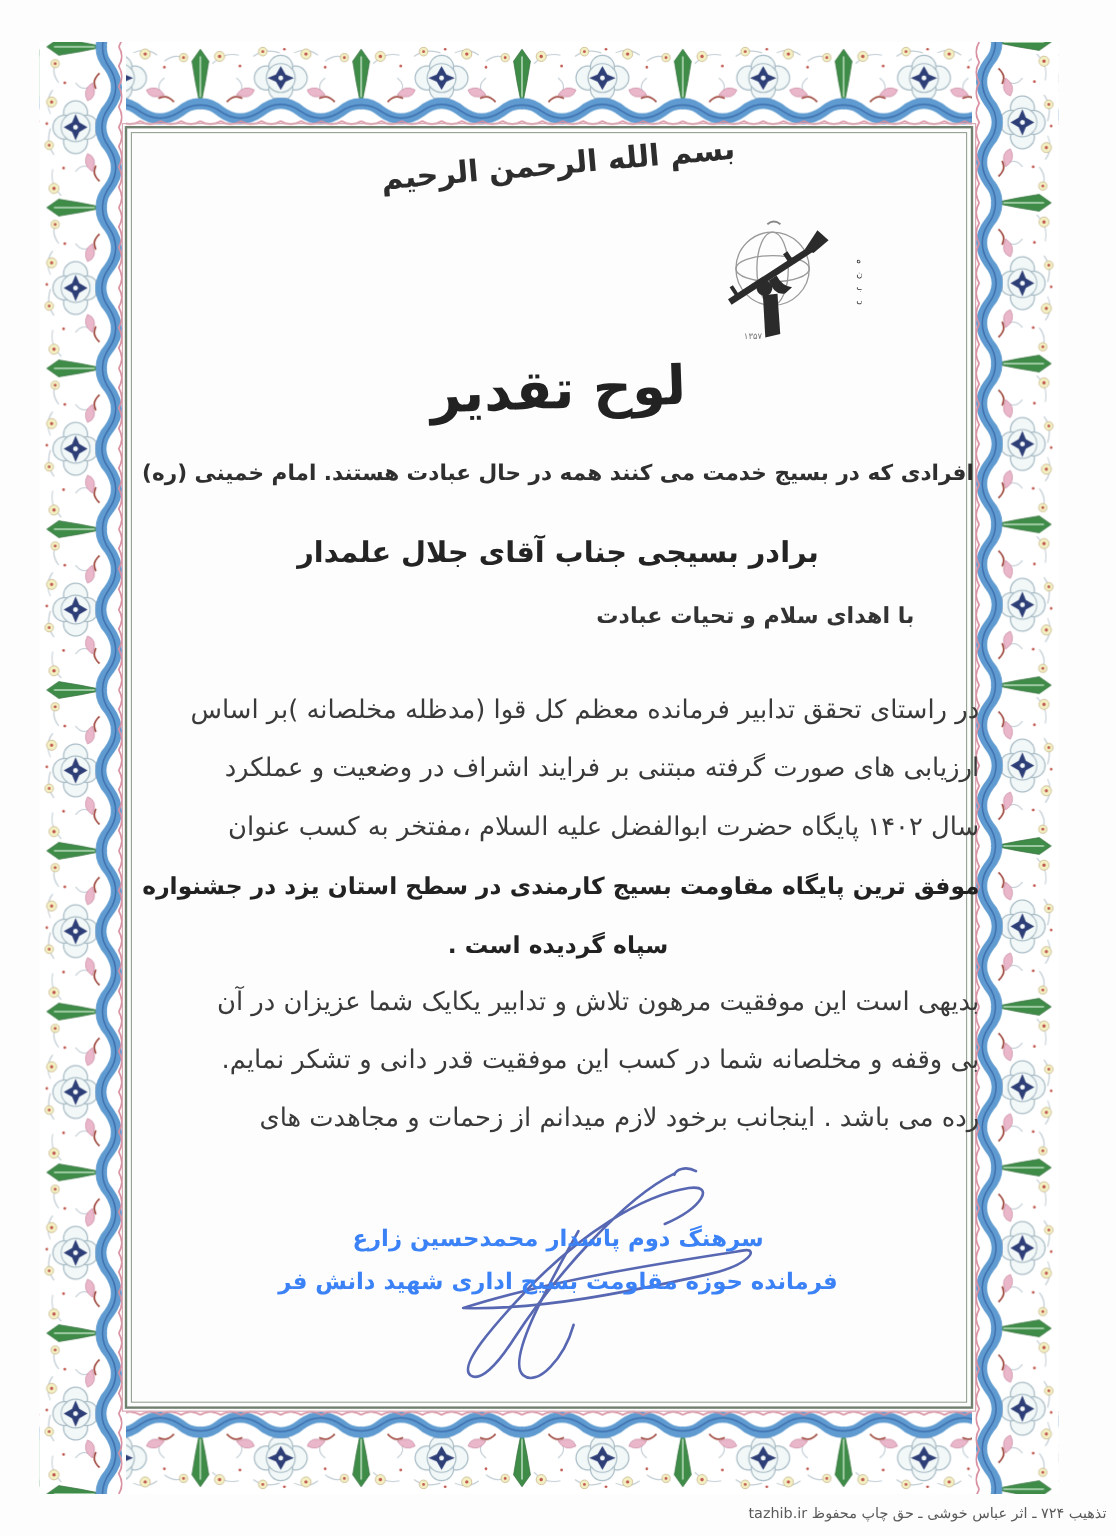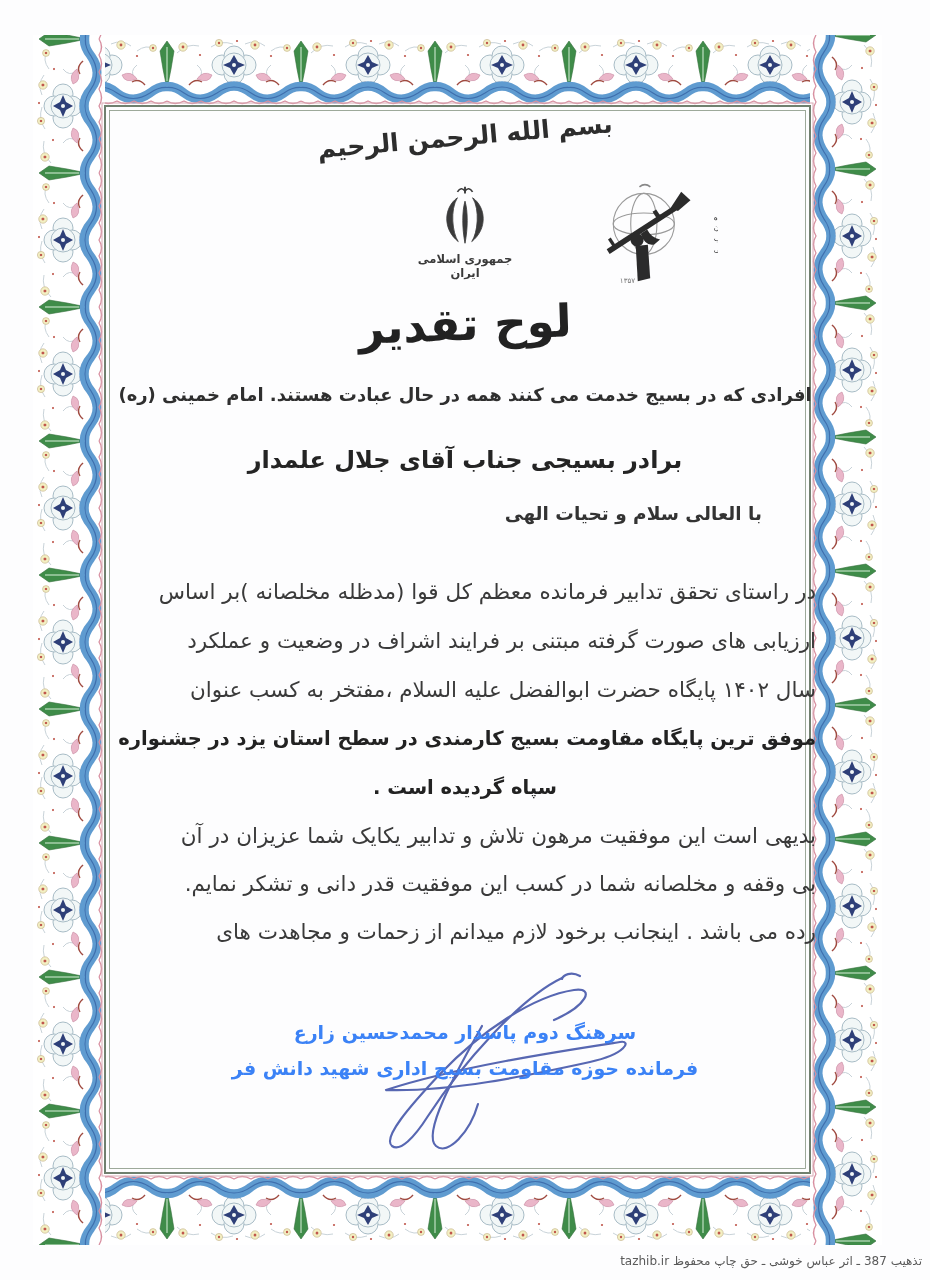--- a/index.html
+++ b/index.html
@@ -150,32 +150,20 @@
 
     <g>
       <rect x="102" y="103" width="711" height="1073" fill="none" stroke="#d8aab4" stroke-width="1"></rect>
       <rect x="105" y="106" width="705" height="1067" fill="none" stroke="#70806f" stroke-width="2"></rect>
       <rect x="109.5" y="110.5" width="696" height="1058" fill="none" stroke="#93a090" stroke-width="0.9"></rect>
     </g>
   </svg>
 
   <div class="abs bismillah">بسم الله الرحمن الرحیم</div>
 
-  <div class="abs emblem-block">
-    <svg width="58" height="64" viewBox="-30 -38 60 76">
-      <g fill="#3a3a3a" stroke="#3a3a3a">
-        <path d="M-9,-24 C-25,-13 -27,13 -8,28 C-15,18 -18,-10 -9,-24 Z" stroke-width="1"></path>
-        <path d="M9,-24 C25,-13 27,13 8,28 C15,18 18,-10 9,-24 Z" stroke-width="1"></path>
-        <path d="M0,-20 C3.5,-8 3.5,12 0,30 C-3.5,12 -3.5,-8 0,-20 Z" stroke-width="1"></path>
-        <path d="M-9,-31 q4.5,-7 9,-1 q4.5,-6 9,1" fill="none" stroke-width="2"></path>
-        <path d="M0,-37 L0,-29" fill="none" stroke-width="2.2"></path>
-      </g>
-    </svg>
-    <div class="emblem-caption">جمهوری اسلامی ایران</div>
-  </div>
 
   <div class="abs irgc">
     <svg width="120" height="110" viewBox="0 0 110 100">
 
       <g fill="none" stroke="#9a9a9a" stroke-width="1">
         <circle cx="42" cy="38" r="28"></circle>
         <ellipse cx="42" cy="38" rx="28" ry="10"></ellipse>
         <ellipse cx="42" cy="38" rx="12" ry="28"></ellipse>
       </g>
       <path d="M38,4 q5,-4 10,0" fill="none" stroke="#888" stroke-width="1.4"></path>
@@ -199,21 +187,21 @@
       <text x="34" y="92" font-family="DejaVu Sans, sans-serif" font-size="6.5" fill="#777">۱۳۵۷</text>
     </svg>
   </div>
 
   <div class="abs cert-title">لوح تقدیر</div>
 
   <div class="abs quote">افرادی که در بسیج خدمت می کنند همه در حال عبادت هستند. امام خمینی (ره)</div>
 
   <div class="abs recipient">برادر بسیجی  جناب آقای جلال علمدار</div>
 
-  <div class="abs salutation">با العالی سلام و تحیات الهی</div>
+  <div class="abs salutation">با اهدای سلام و تحیات عبادت</div>
 
   <div class="abs bodytext para1">
     <div class="line">در راستای تحقق تدابیر فرمانده معظم کل قوا (مدظله مخلصانه )بر اساس</div>
     <div class="line">ارزیابی های صورت گرفته مبتنی بر فرایند اشراف در وضعیت و عملکرد</div>
     <div class="line">سال ۱۴۰۲ پایگاه حضرت ابوالفضل علیه السلام ،مفتخر به کسب عنوان</div>
     <div class="line bold">موفق ترین پایگاه مقاومت بسیج کارمندی در سطح استان یزد در جشنواره مالک اشتر</div>
     <div class="line bold centered">سپاه گردیده است .</div>
   </div>
 
   <div class="abs bodytext para2">
@@ -229,15 +217,15 @@
       <path d="M152,58 C124,108 92,166 106,178 C118,188 140,164 148,136"></path>
       <path d="M250,8 C241,3 233,7 232,11"></path>
     </g>
   </svg>
 
   <div class="abs signer">
     <div>سرهنگ دوم پاسدار محمدحسین زارع</div>
     <div>فرمانده حوزه مقاومت بسیج اداری شهید دانش فر</div>
   </div>
 
-  <div class="abs footer">تذهیب 387 ـ اثر عباس خوشی ـ حق چاپ محفوظ tazhib.ir</div>
+  <div class="abs footer">تذهیب ۷۲۴ ـ اثر عباس خوشی ـ حق چاپ محفوظ tazhib.ir</div>
 
 </div>
 
 </body></html>

